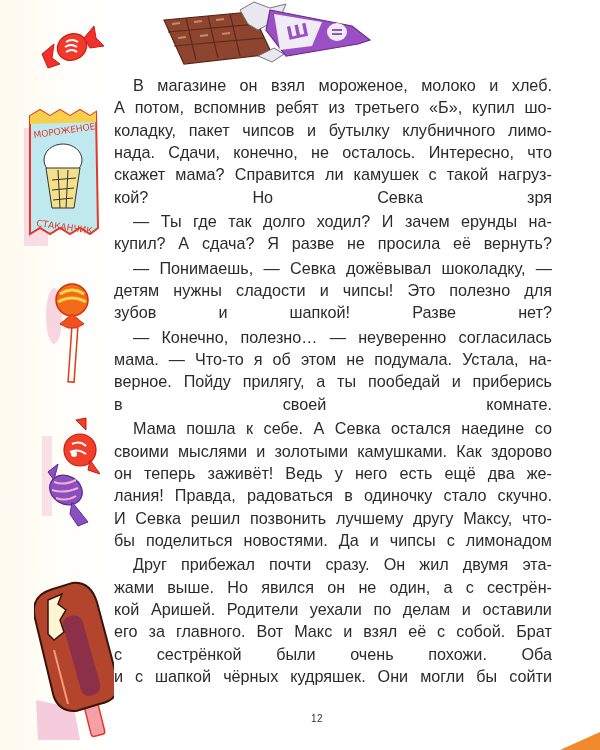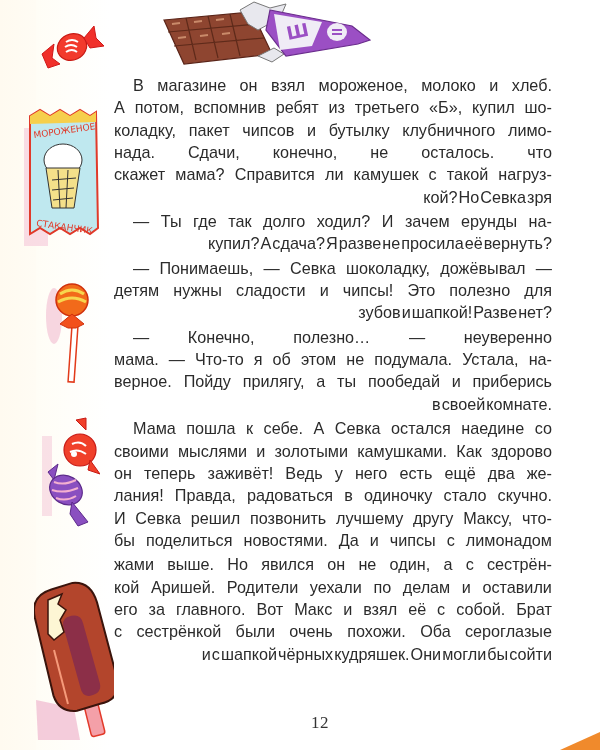--- a/index.html
+++ b/index.html
@@ -43,30 +43,29 @@
     .line {
       display: flex;
       justify-content: space-between;
       height: 22.35px;
       font-size: 16.2px;
       line-height: 22.35px;
       color: #2b2b2b;
       white-space: nowrap;
     }
     .line.indent { padding-left: 19px; }
-    .line.last { justify-content: flex-end; gap: 1px; }
+    .line.last { justify-content: space-between; gap: 9px; }
 
     .page-number {
       position: absolute;
       left: 311px;
       top: 713px;
-      font-size: 17px;
+      font-size: 10px;
       color: #333;
       letter-spacing: 0.5px;
-      font-family: Liberation Serif, serif;
     }
     .corner {
       position: absolute;
       right: 0;
       bottom: 0;
       width: 40px;
       height: 20px;
     }
   </style>
 </head>
@@ -179,20 +178,21 @@
           <span>бутылку</span>
           <span>клубничного</span>
           <span>лимо-</span>
         </div>
       <div class="line">
           <span>нада.</span>
           <span>Сдачи,</span>
           <span>конечно,</span>
           <span>не</span>
           <span>осталось.</span>
+          <span>Интересно,</span>
           <span>что</span>
         </div>
       <div class="line">
           <span>скажет</span>
           <span>мама?</span>
           <span>Справится</span>
           <span>ли</span>
           <span>камушек</span>
           <span>с</span>
           <span>такой</span>
@@ -229,22 +229,22 @@
           <span>её</span>
           <span>вернуть?</span>
         </div>
     </div>
     <div class="para-wrap">
       <div class="line indent">
           <span>—</span>
           <span>Понимаешь,</span>
           <span>—</span>
           <span>Севка</span>
+          <span>дожёвывал</span>
           <span>шоколадку,</span>
-          <span>дожёвывал</span>
           <span>—</span>
         </div>
       <div class="line">
           <span>детям</span>
           <span>нужны</span>
           <span>сладости</span>
           <span>и</span>
           <span>чипсы!</span>
           <span>Это</span>
           <span>полезно</span>
@@ -258,20 +258,21 @@
           <span>нет?</span>
         </div>
     </div>
     <div class="para-wrap">
       <div class="line indent">
           <span>—</span>
           <span>Конечно,</span>
           <span>полезно…</span>
           <span>—</span>
           <span>неуверенно</span>
+          <span>согласилась</span>
         </div>
       <div class="line">
           <span>мама.</span>
           <span>—</span>
           <span>Что-то</span>
           <span>я</span>
           <span>об</span>
           <span>этом</span>
           <span>не</span>
           <span>подумала.</span>
@@ -351,20 +352,30 @@
           <span>поделиться</span>
           <span>новостями.</span>
           <span>Да</span>
           <span>и</span>
           <span>чипсы</span>
           <span>с</span>
           <span>лимонадом</span>
         </div>
     </div>
     <div class="para-wrap">
+      <div class="line indent">
+          <span>Друг</span>
+          <span>прибежал</span>
+          <span>почти</span>
+          <span>сразу.</span>
+          <span>Он</span>
+          <span>жил</span>
+          <span>двумя</span>
+          <span>эта-</span>
+        </div>
       <div class="line">
           <span>жами</span>
           <span>выше.</span>
           <span>Но</span>
           <span>явился</span>
           <span>он</span>
           <span>не</span>
           <span>один,</span>
           <span>а</span>
           <span>с</span>
@@ -393,21 +404,20 @@
           <span>собой.</span>
           <span>Брат</span>
         </div>
       <div class="line">
           <span>с</span>
           <span>сестрёнкой</span>
           <span>были</span>
           <span>очень</span>
           <span>похожи.</span>
           <span>Оба</span>
-          <span>сероглазые</span>
         </div>
       <div class="line last">
           <span>и</span>
           <span>с</span>
           <span>шапкой</span>
           <span>чёрных</span>
           <span>кудряшек.</span>
           <span>Они</span>
           <span>могли</span>
           <span>бы</span>

